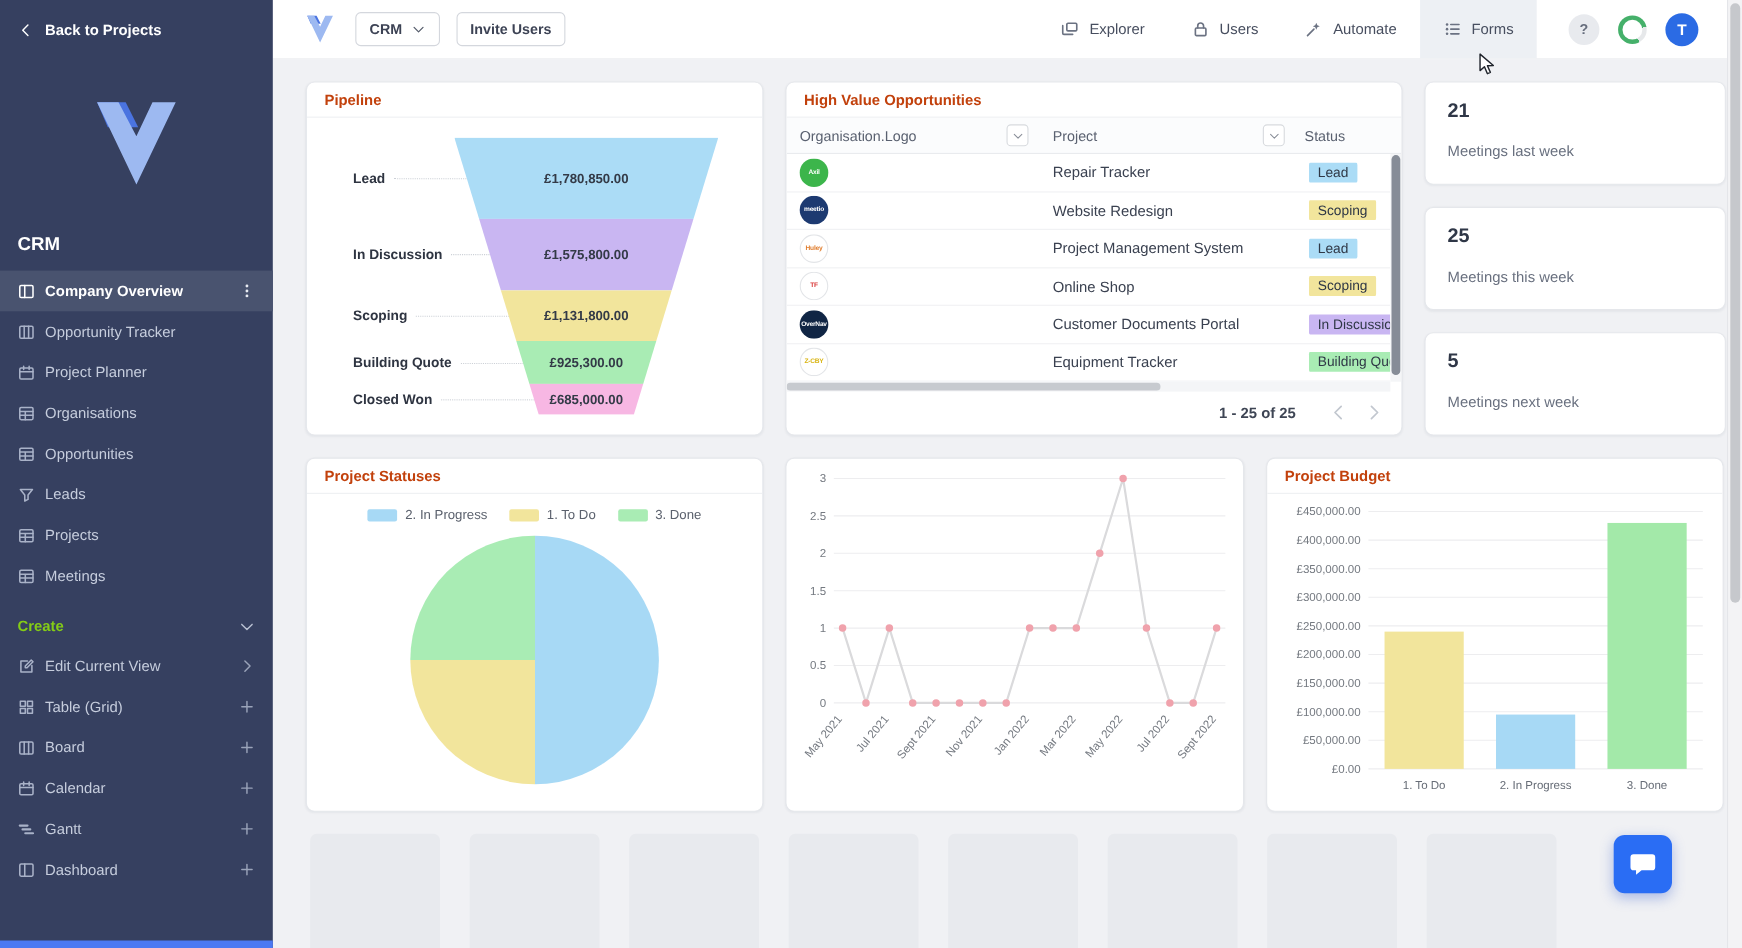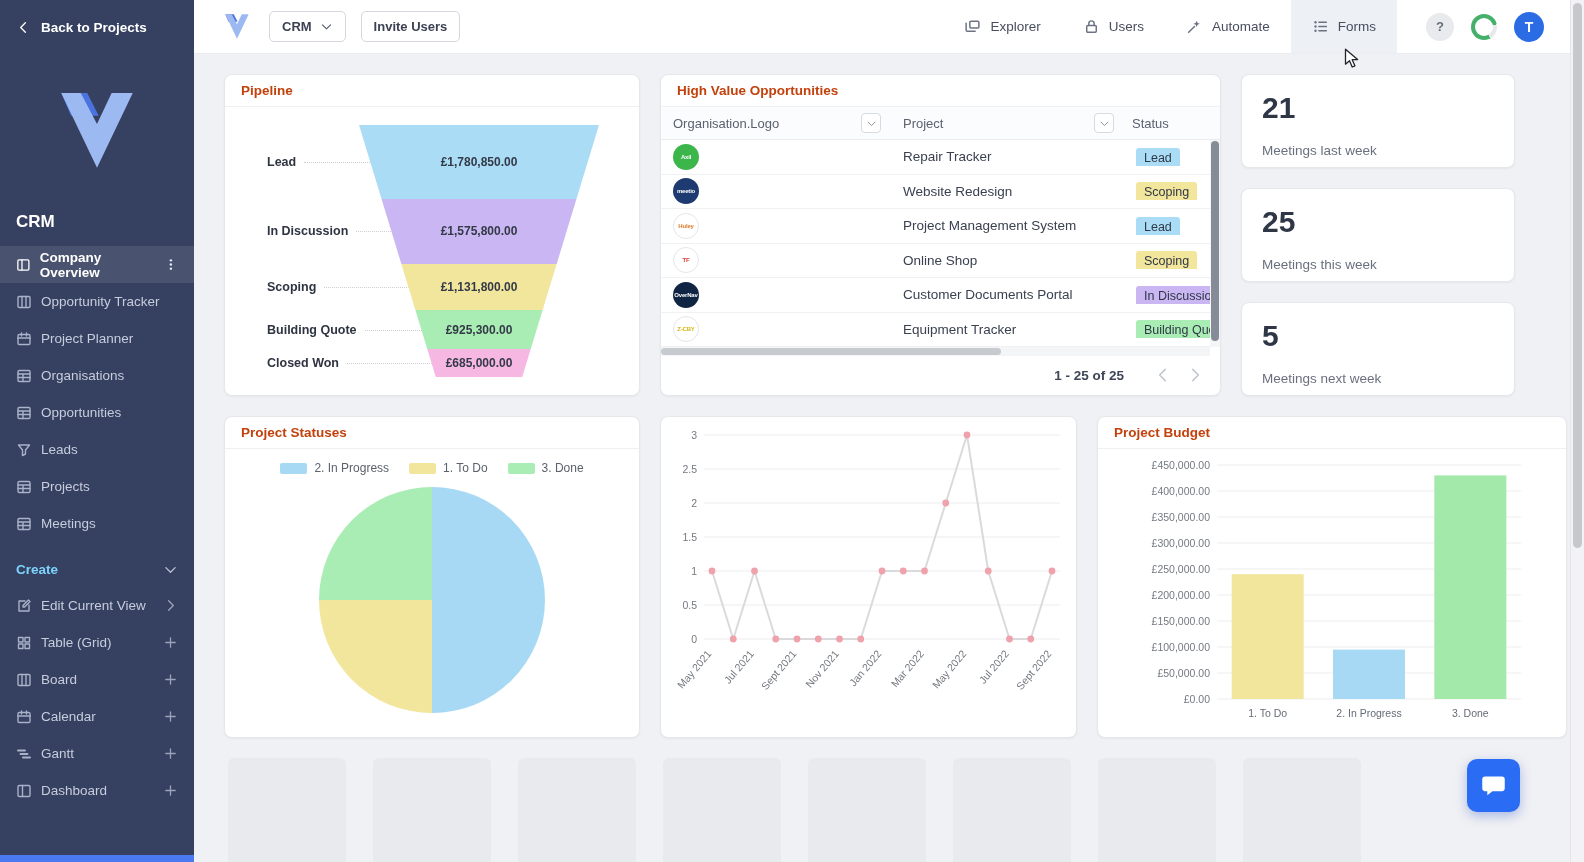--- a/index.html
+++ b/index.html
@@ -1,35 +1,35 @@
 <!DOCTYPE html>
 <html><head>
 <meta charset="utf-8">
 <style>
   *{box-sizing:border-box;margin:0;padding:0}
   html,body{width:1584px;height:862px;overflow:hidden}
   body{font-family:"Liberation Sans","DejaVu Sans",sans-serif;background:#f0f1f4;position:relative}
   .app{display:flex;width:100%;height:100%}
 
   
-  .sidebar{width:194px;background:#364060;color:#c6cddd;flex-shrink:0;display:flex;flex-direction:column;position:relative;z-index:5}
+  .sidebar{width:248px;background:#364060;color:#c6cddd;flex-shrink:0;display:flex;flex-direction:column;position:relative;z-index:5}
   .back-bar{height:54px;display:flex;align-items:center;gap:10px;padding:0 16px;color:#fff;font-size:13.5px;font-weight:600;cursor:pointer;flex-shrink:0}
   .back-bar .s-icon{width:15px;height:15px}
   .logo-wrap{display:flex;justify-content:center;padding-top:32px;flex-shrink:0}
   .logo-wrap svg{width:104px;height:92px}
   .app-name{font-size:17px;font-weight:700;color:#fff;padding:34px 16px 14px}
   .side-item{height:37px;display:flex;align-items:center;gap:9px;padding:0 16px;font-size:13.5px;cursor:pointer;color:#c6cddd;flex-shrink:0}
   .side-item .s-icon{width:16px;height:16px;display:flex;color:#a9b2c8}
   .side-item.active{background:#49536f;color:#fff;font-weight:700}
   .side-item.active .s-icon{color:#fff}
   .s-icon svg{width:100%;height:100%}
   .s-trailing{margin-left:auto;width:15px;height:15px;color:#9aa3b9}
   .side-item.active .s-trailing{color:#e8ebf2}
   .s-trailing svg{width:100%;height:100%}
-  .create-header{display:flex;align-items:flex-start;justify-content:space-between;padding:20px 16px 10px;font-size:13.5px;font-weight:700;color:#7dd3fc;cursor:pointer}
+  .create-header{display:flex;align-items:flex-start;justify-content:space-between;padding:20px 16px 10px;font-size:13.5px;font-weight:700;color:#84cc16;cursor:pointer}
   .create-header .s-icon{width:15px;height:15px;color:#b9c0d2}
   .sidebar-strip{position:absolute;bottom:0;left:0;right:0;height:7px;background:#4b79f3}
 
   
   .main{flex:1;display:flex;flex-direction:column;min-width:0}
   .topbar{height:54px;background:#fff;border-bottom:1px solid #ebedf0;display:flex;align-items:center;gap:15px;padding:0 40px 0 26px;flex-shrink:0;position:relative;z-index:4}
   .topbar-logo svg{width:34px;height:30px;display:block}
   .btn{border:1px solid #d4d7dd;border-radius:5px;background:#fff;font-size:13px;font-weight:700;color:#3c4254;padding:7px 12px;display:flex;align-items:center;gap:8px;cursor:pointer}
   .btn-caret{width:13px;height:13px;color:#555c6b;display:flex}
   .btn-caret svg{width:100%;height:100%}
@@ -84,21 +84,21 @@
   .h-scroll{position:absolute;left:0;right:10px;top:240px;height:9px;background:#f4f5f7}
   .h-thumb{width:62%;height:7px;margin-top:1px;background:#c7cacf;border-radius:4px}
   .pager{position:absolute;bottom:0;left:0;right:0;height:40px;display:flex;align-items:center;justify-content:flex-end;gap:14px;padding:0 16px;font-size:13.5px;font-weight:600;color:#3e4554}
   .pager-text{margin-right:16px}
   .pager-btn{width:18px;height:18px;color:#c2c7cf;cursor:pointer}
   .pager-btn svg{width:100%;height:100%}
 
   
   .meetings-col{width:274px;flex-shrink:0;display:flex;flex-direction:column;gap:20px}
   .stat-card{flex:1;padding:16px 20px;justify-content:flex-start}
-  .stat-value{font-size:30px;font-weight:700;color:#2f3747;line-height:1.1}
+  .stat-value{font-size:18px;font-weight:700;color:#2f3747;line-height:1.1}
   .stat-label{font-size:13.5px;color:#69707f;margin-top:19px}
 
   
   .statuses-card{width:416px;flex-shrink:0}
   .startdate-card{width:417px;flex-shrink:0}
   .budget-card{flex:1;min-width:0}
   .pie-body{flex:1;display:flex;flex-direction:column;align-items:center;padding-top:12px}
   .pie-legend{display:flex;gap:20px;align-items:center}
   .legend-item{display:flex;align-items:center;gap:7px}
   .legend-swatch{width:27px;height:11px;border-radius:2px;display:inline-block}

